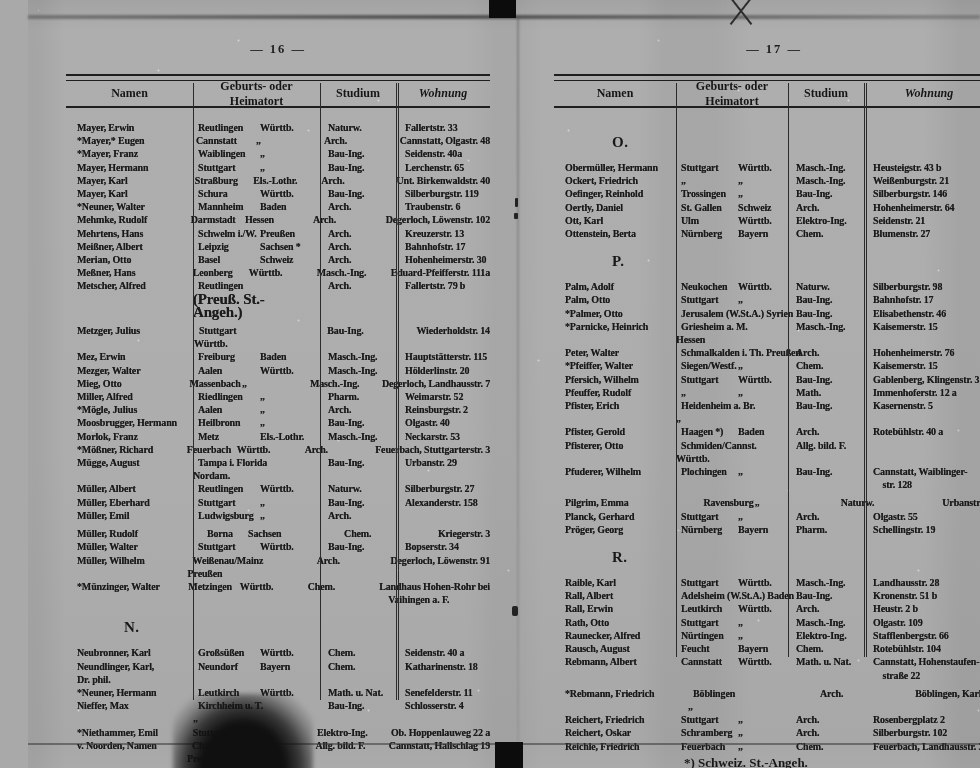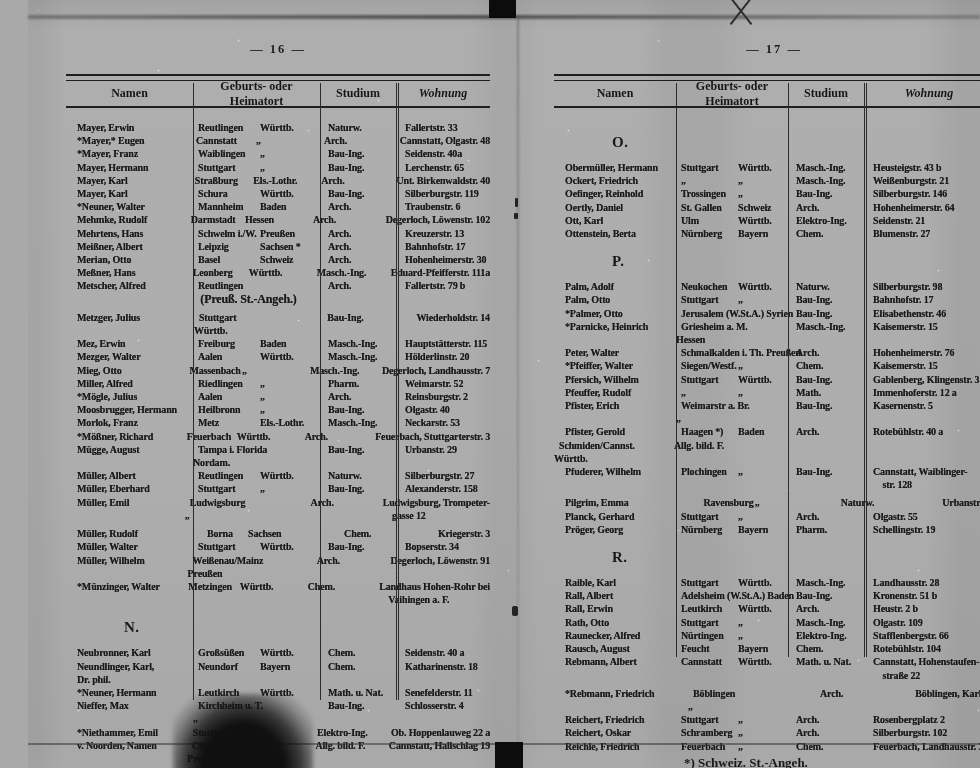--- a/index.html
+++ b/index.html
@@ -68,21 +68,21 @@
   .p16 .vline{bottom:78px;}
   .p17 .vline{bottom:96px;}
   .row{display:flex;font-size:10px;font-weight:bold;line-height:13.2px;letter-spacing:-0.15px;color:#1a1a1a;text-shadow:0 0 .4px rgba(25,25,25,.7);}
   .row.gap{margin-top:5px;gap:28px;}
   .cell{box-sizing:border-box;}
   .cell.name{width:var(--d1);padding-left:11px;white-space:nowrap;}
   .name2{text-align:left;padding-right:10px;}
   .cell.ort{width:calc(var(--d2) - var(--d1));display:flex;flex-wrap:wrap;}
   .cell.ort .place{flex:1;padding-left:5px;white-space:nowrap;}
   .cell.ort .staat{width:var(--wstaat);flex-shrink:0;white-space:nowrap;}
-  .ort-note{width:100%;text-align:center;font-size:12px;padding-right:16px;}
+  .ort-note{width:100%;text-align:left;font-size:15px;padding-right:16px;}
   .cell.stud{width:calc(var(--d3) - var(--d2));padding-left:8px;white-space:nowrap;}
   .cell.wohn{flex:1;padding-left:9px;white-space:pre;}
   .sec-heading{font-size:15px;font-weight:bold;margin:13px 0 10px 58px;letter-spacing:.5px;}
   .footnote{margin:2px 0 0 130px;font-size:13px;font-weight:bold;}
 </style>
 </head>
 <body>
 
 <div class="scan">
   <div class="speck"></div>
@@ -354,22 +354,20 @@
     <div class="cell wohn">Alexanderstr. 158</div>
   </div>
 
   <div class="row">
     <div class="cell name">Müller, Emil</div>
     <div class="cell ort">
       <span class="place">Ludwigsburg</span>
               <span class="staat">„</span>
     </div>
     <div class="cell stud">Arch.</div>
-    <div class="cell wohn">Ludwigsburg, Trompeter-
-    gasse 12</div>
   </div>
 
   <div class="row gap">
     <div class="cell name">Müller, Rudolf</div>
     <div class="cell ort">
       <span class="place">Borna</span>
               <span class="staat">Sachsen</span>
     </div>
     <div class="cell stud">Chem.</div>
     <div class="cell wohn">Kriegerstr. 3</div>
@@ -630,38 +628,39 @@
       <span class="place">„</span>
               <span class="staat">„</span>
     </div>
     <div class="cell stud">Math.</div>
     <div class="cell wohn">Immenhoferstr. 12 a</div>
   </div>
 
   <div class="row">
     <div class="cell name">Pfister, Erich</div>
     <div class="cell ort">
-      <span class="place">Weimarstr a. Br.</span>
+      <span class="place">Heidenheim a. Br.</span>
               <span class="staat">„</span>
     </div>
     <div class="cell stud">Bau-Ing.</div>
     <div class="cell wohn">Kasernenstr. 5</div>
   </div>
 
   <div class="row">
     <div class="cell name">Pfister, Gerold</div>
     <div class="cell ort">
       <span class="place">Haagen *)</span>
               <span class="staat">Baden</span>
     </div>
     <div class="cell stud">Arch.</div>
     <div class="cell wohn">Rotebühlstr. 40 a</div>
   </div>
 
   <div class="row">
+    <div class="cell name">Pfisterer, Otto</div>
     <div class="cell ort">
       <span class="place">Schmiden/Cannst.</span>
               <span class="staat">Württb.</span>
     </div>
     <div class="cell stud">Allg. bild. F.</div>
   </div>
 
   <div class="row">
     <div class="cell name">Pfuderer, Wilhelm</div>
     <div class="cell ort">

